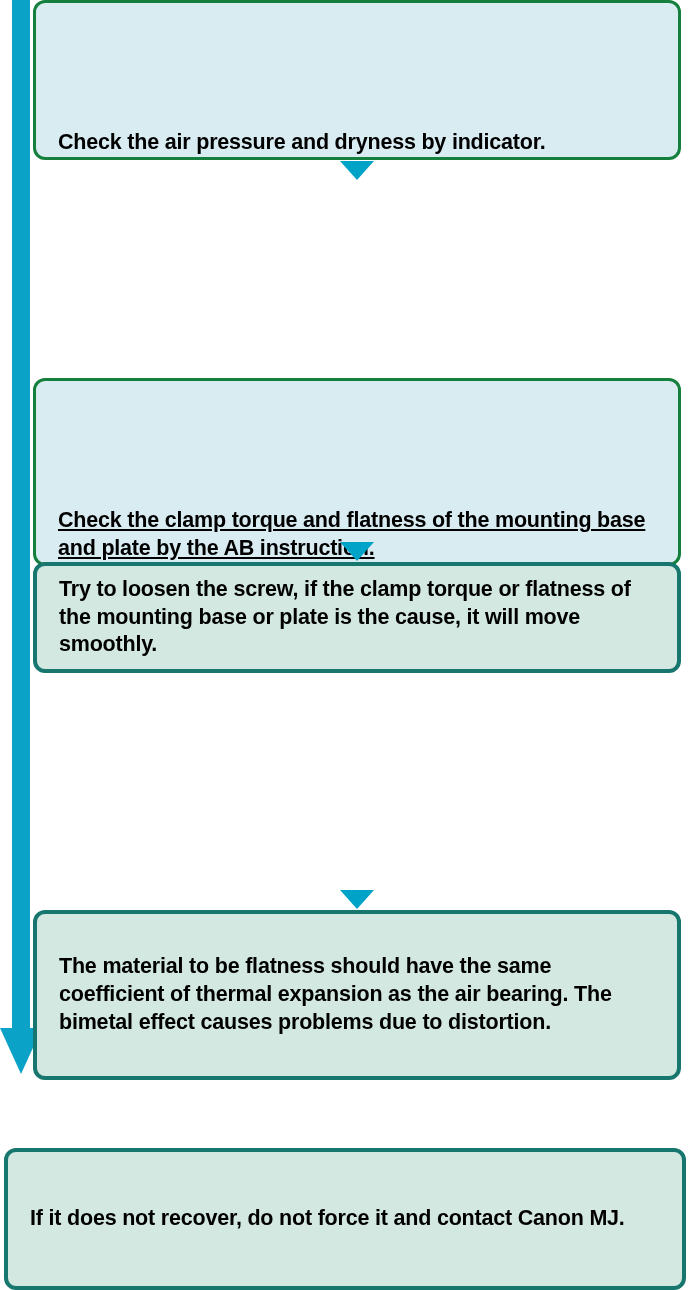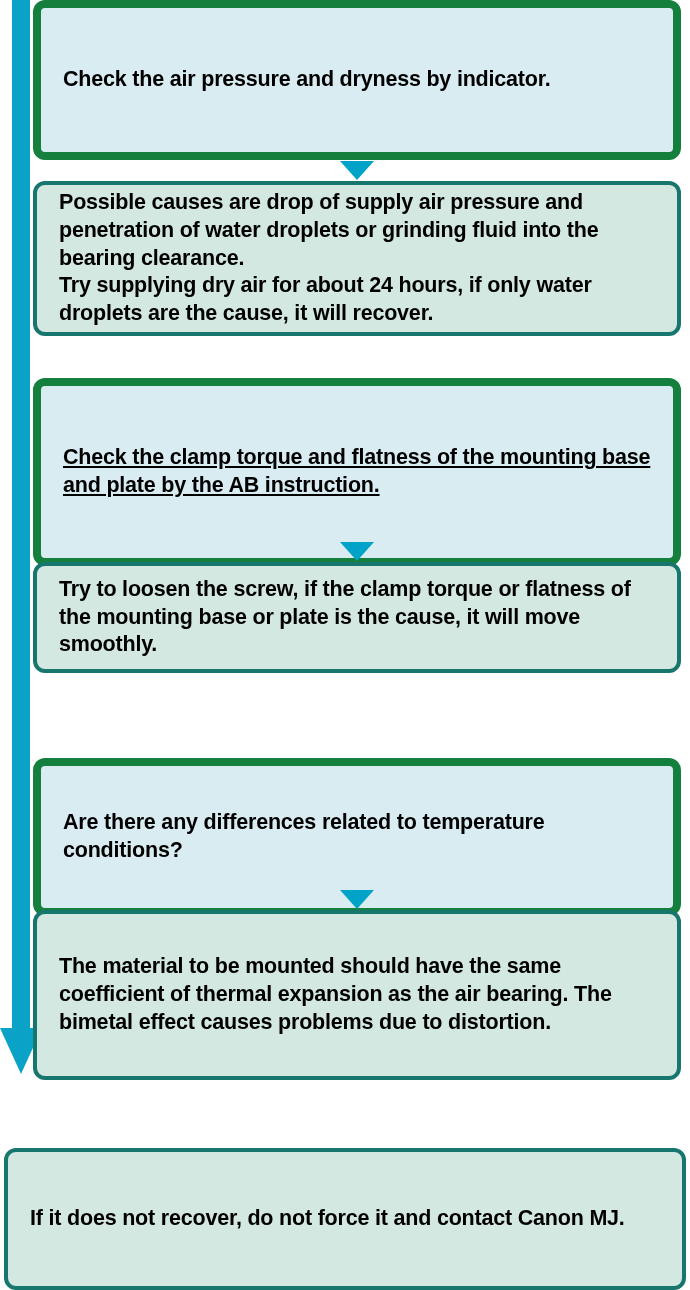--- a/index.html
+++ b/index.html
@@ -55,21 +55,22 @@
     font-size: 21.5px;
     font-weight: bold;
     line-height: 1.30;
     color: #000000;
     letter-spacing: -0.2px;
     white-space: pre-line;
   }
 
   .node.blue {
     background: #d9ecf2;
-    border: 8px solid #15803d;
+    border: 3px solid #15803d;
+    align-items: flex-end;
   }
   .node.green {
     background: #d3e8e1;
     border: 4px solid #17766d;
   }
 
   
   .connector {
     position: absolute;
     width: 0;
@@ -93,42 +94,35 @@
 
   <div class="spine"></div>
   <div class="spine-arrow"></div>
 
   <div class="node blue" style="top:0px; height:160px;">
     <div class="node-text">Check the air pressure and dryness by indicator.</div>
   </div>
 
   <div class="connector" style="left:340px; top:161px;"></div>
 
-  <div class="node green" style="top:181px; height:155px;">
-    <div class="node-text">Possible causes are drop of supply air pressure and penetration of water droplets or grinding fluid into the bearing clearance.
-Try supplying dry air for about 24 hours, if only water droplets are the cause, it will recover.</div>
-  </div>
 
   <div class="node blue" style="top:378px; height:188px;text-decoration:underline;">
     <div class="node-text">Check the clamp torque and flatness of the mounting base and plate by the AB instruction.</div>
   </div>
 
   <div class="connector" style="left:340px; top:542px;"></div>
 
   <div class="node green" style="top:562px; height:111px;">
     <div class="node-text">Try to loosen the screw, if the clamp torque or flatness of the mounting base or plate is the cause, it will move smoothly.</div>
   </div>
 
-  <div class="node blue" style="top:758px; height:158px;">
-    <div class="node-text">Are there any differences related to temperature conditions?</div>
-  </div>
 
   <div class="connector" style="left:340px; top:890px;"></div>
 
   <div class="node green" style="top:910px; height:170px;">
-    <div class="node-text">The material to be mounted should have the same coefficient of thermal expansion as the air bearing. The bimetal effect causes problems due to distortion.</div>
+    <div class="node-text">The material to be flatness should have the same coefficient of thermal expansion as the air bearing. The bimetal effect causes problems due to distortion.</div>
   </div>
 
   <div class="node green final" style="top:1148px; height:142px;">
     <div class="node-text">If it does not recover, do not force it and contact Canon MJ.</div>
   </div>
 
 </div>
 
 </body></html>

